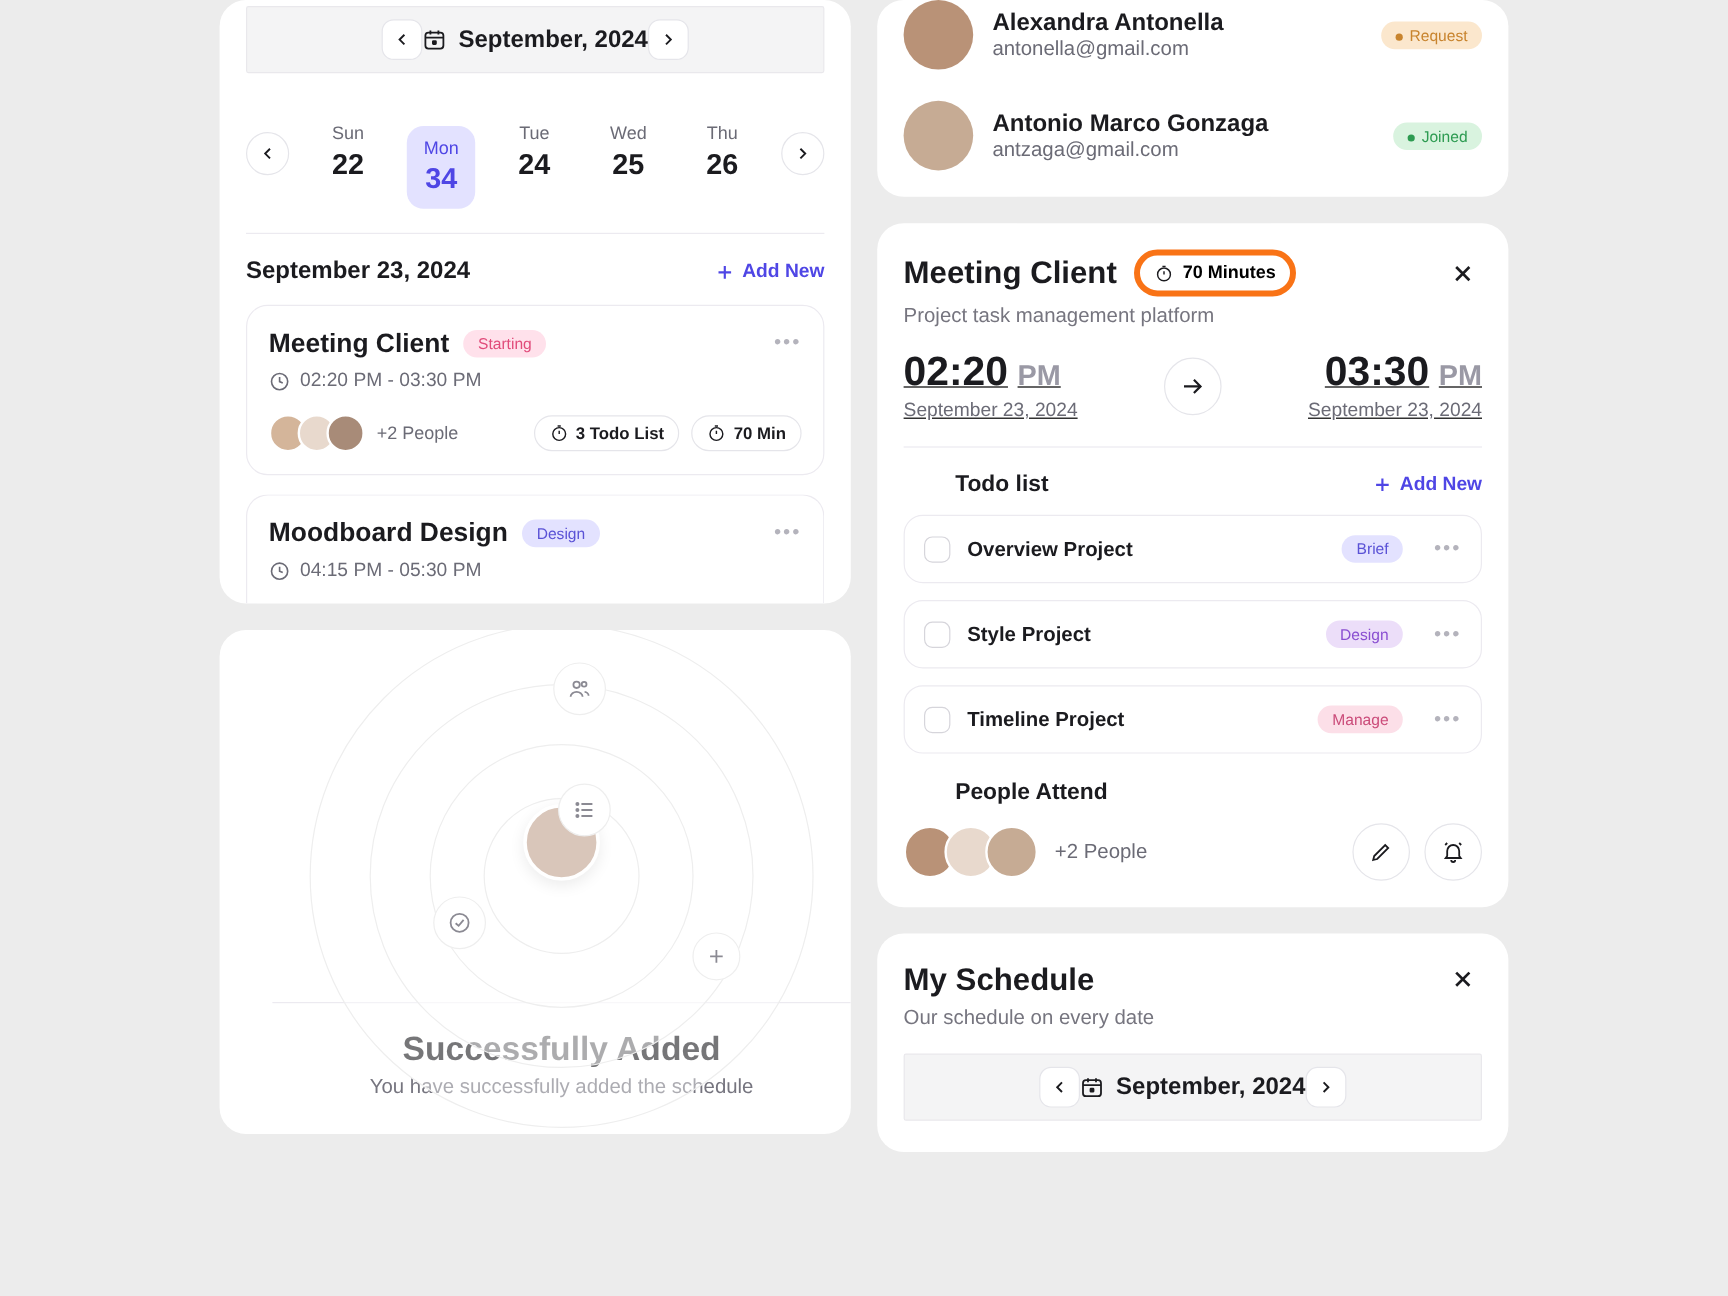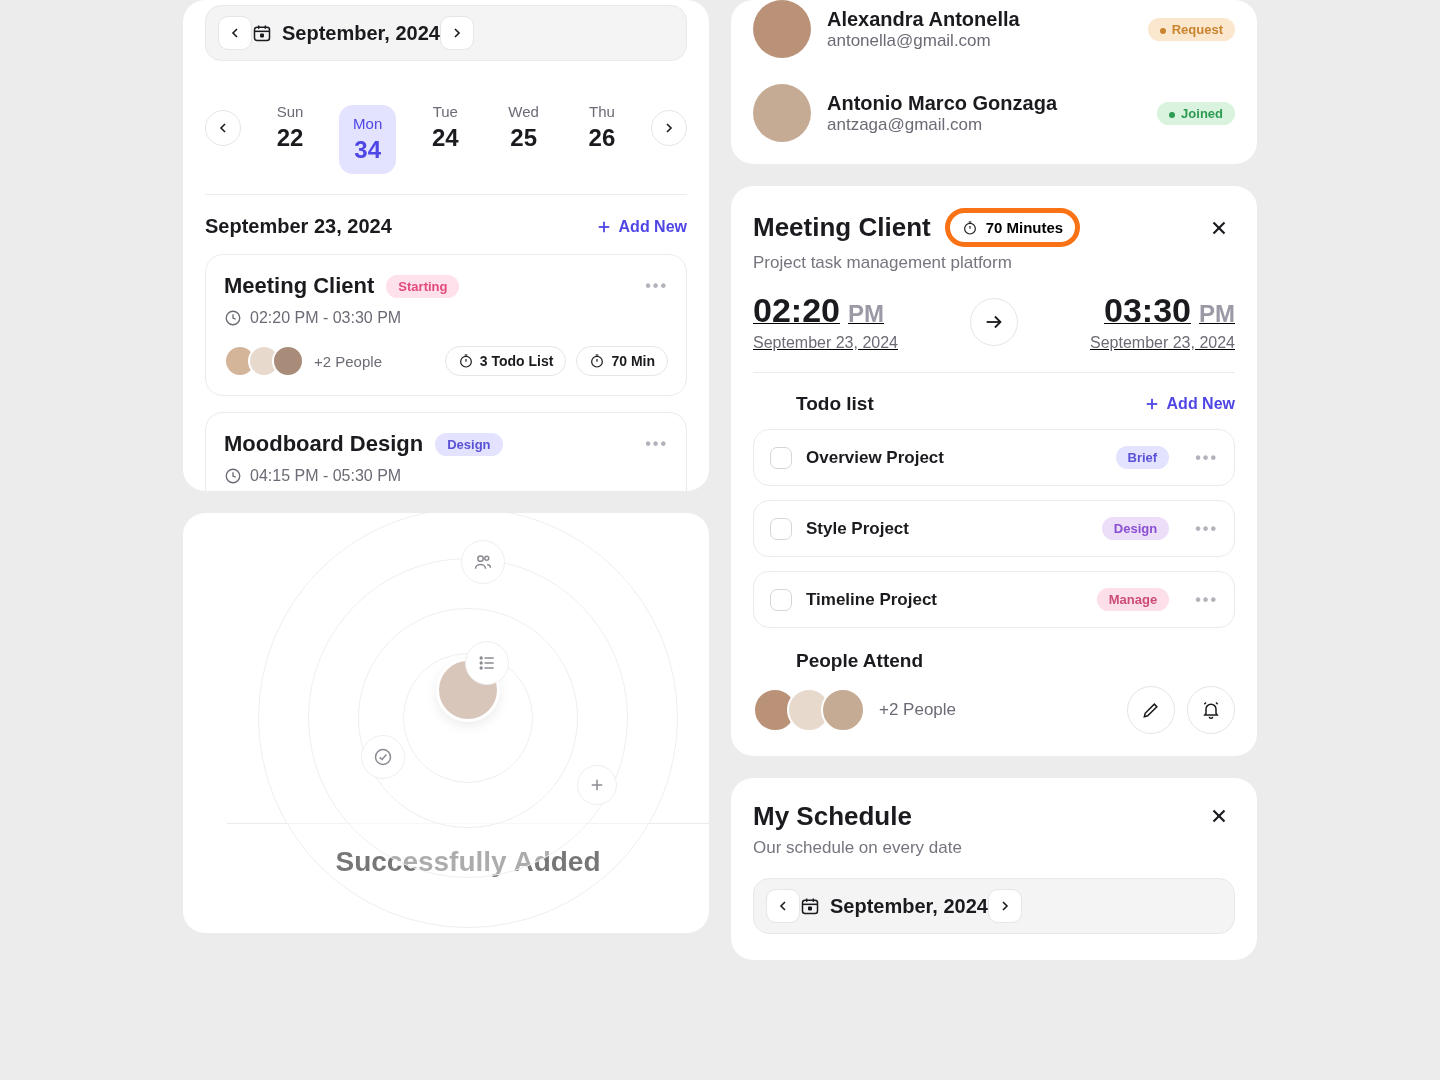--- a/index.html
+++ b/index.html
@@ -1,36 +1,36 @@
 <!DOCTYPE html>
 <html><head>
 <meta charset="utf-8">
 <style>
 * { box-sizing: border-box; margin: 0; padding: 0; font-family: -apple-system, BlinkMacSystemFont, 'Segoe UI', sans-serif; }
 body { background: #ececec; padding: 0; display: flex; gap: 22px; justify-content:center; }
 .col { display:flex; flex-direction:column; gap:22px; }
 .card { background:#fff; border-radius:22px; padding:22px; }
-.month-bar { display:flex; align-items:center; justify-content:flex-start; background:#f4f4f5; border:1px solid #e9e8ec; border-radius:16px; padding:10px 12px; }
+.month-bar { display:flex; align-items:center; justify-content:center; background:#f4f4f5; border:1px solid #e9e8ec; border-radius:2px; padding:10px 12px; }
 .circ-btn { width:34px; height:34px; border-radius:10px; border:1px solid #e5e5ea; background:#fff; display:flex; align-items:center; justify-content:center; cursor:pointer; }
 .circ-btn-round{ width:36px; height:36px; border-radius:50%; border:1px solid #e5e5ea; background:#fff; display:flex; align-items:center; justify-content:center; cursor:pointer; }
 .month-label { display:flex; align-items:center; gap:10px; font-weight:600; font-size:20px; color:#1b1b1f; }
 .days { display:flex; align-items:center; gap:8px; margin-top:20px; justify-content:space-between; }
 .day { display:flex; flex-direction:column; align-items:center; gap:4px; padding:10px 14px; border-radius:14px; }
 .day .dow { font-size:15px; color:#6b6b76; }
 .day .num { font-size:24px; font-weight:700; color:#1b1b1f; }
 .day.sel { background:#e3e2ff;margin-top:24px; }
 .day.sel .dow, .day.sel .num { color:#4f46e5; }
 .divider { height:1px; background:#eceaf0; margin:20px 0; }
 .date-row { display:flex; align-items:center; justify-content:space-between; }
 .date-row .date { font-size:20px; font-weight:700; color:#1b1b1f; }
 .add-new { display:flex; align-items:center; gap:6px; color:#4f46e5; font-weight:600; font-size:16px; cursor:pointer;}
 .evt { border:1px solid #eceaf0; border-radius:18px; padding:18px; margin-top:16px; }
 .evt-top { display:flex; align-items:center; gap:12px; }
 .evt-title { font-size:22px; font-weight:700; color:#1b1b1f; }
-.tag { border-radius:999px; padding:4px 12px; font-size:13px; font-weight:700;}
+.tag { border-radius:999px; padding:4px 12px; font-size:13px; font-weight:400;}
 .tag-pink { background:#ffe1eb; color:#e14b7a; }
 .tag-indigo { background:#e3e2ff; color:#5a52d6; }
 .tag-green { background:#d9f3df; color:#2d9b51; }
 .tag-orange { background:#fbe7cd; color:#c8842e; }
 .tag-purple { background:#ecdef9; color:#8a4fd1; }
 .tag-rose { background:#fcdfe8; color:#cb4c7a; }
 .dot { width:6px; height:6px; border-radius:50%; display:inline-block; margin-right:6px; }
 .dot-green{ background:#2d9b51;}
 .dot-orange{ background:#c8842e;}
 .evt-time { display:flex; align-items:center; gap:8px; color:#6b6b76; margin-top:10px; font-size:16px;}
@@ -180,21 +180,21 @@
                 <circle cx="12" cy="13" r="8"></circle>
                 <line x1="12" y1="9" x2="12" y2="13"></line>
                 <line x1="10" y1="3" x2="14" y2="3"></line>
               </svg>
             <span>70 Min</span>
           </div>
         </div>
       </div>
     </div>
 
-    <div class="evt" style="border-bottom:none; border-bottom-left-radius:0; border-bottom-right-radius:0; padding-bottom:6px; margin-bottom:-22px;">
+    <div class="evt" style="border-bottom:none; border-bottom-left-radius:0; border-bottom-right-radius:0; padding-bottom:18px; margin-bottom:-22px;">
       <div class="evt-top">
         <span class="evt-title">Moodboard Design</span>
         <span class="tag tag-indigo">Design</span>
         <span class="more">•••</span>
       </div>
       <div class="evt-time">
         <svg width="18" height="18" viewBox="0 0 24 24" fill="none" stroke="#6b6b76" stroke-width="1.8">
             <circle cx="12" cy="12" r="9"></circle>
             <polyline points="12 7 12 12 15.5 13.5"></polyline>
           </svg>
@@ -247,20 +247,21 @@
 
       <div class="float" style="width:40px;height:40px; left:350px; top:252px;">
         <svg width="18" height="18" viewBox="0 0 24 24" fill="none" stroke="#8b8a93" stroke-width="2">
             <line x1="12" y1="5" x2="12" y2="19"></line>
             <line x1="5" y1="12" x2="19" y2="12"></line>
           </svg>
       </div>
     </div>
     <div style="border-top:1px solid #eceaf0; padding:22px;">
       <div class="success-title">Successfully Added</div>
+      <div class="success-sub">You have successfully added the schedule</div>
     </div>
   </div>
 
 </div>
 
 <div class="col" style="width:526px; margin-right:98px;">
 
   <div class="card" style="padding-top:0;">
     <div class="row-between" style="margin-top:0;">
       <div class="person-row">

